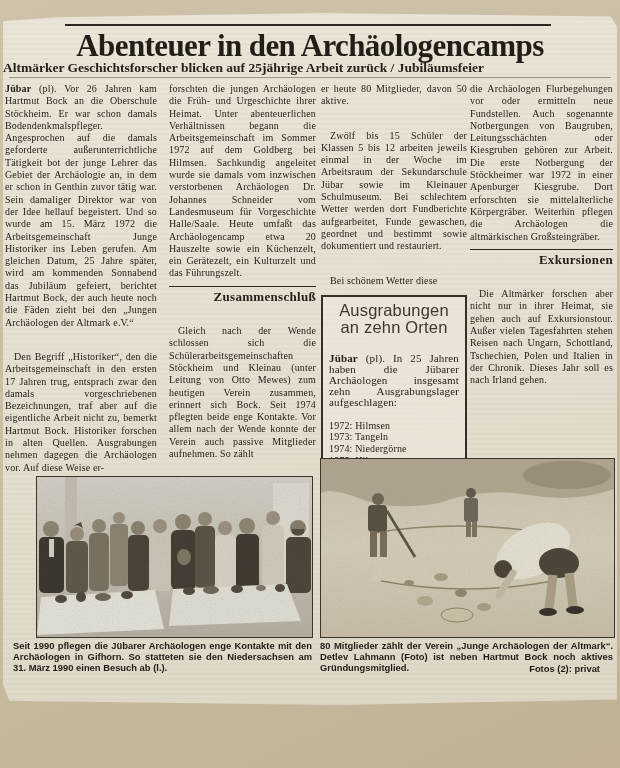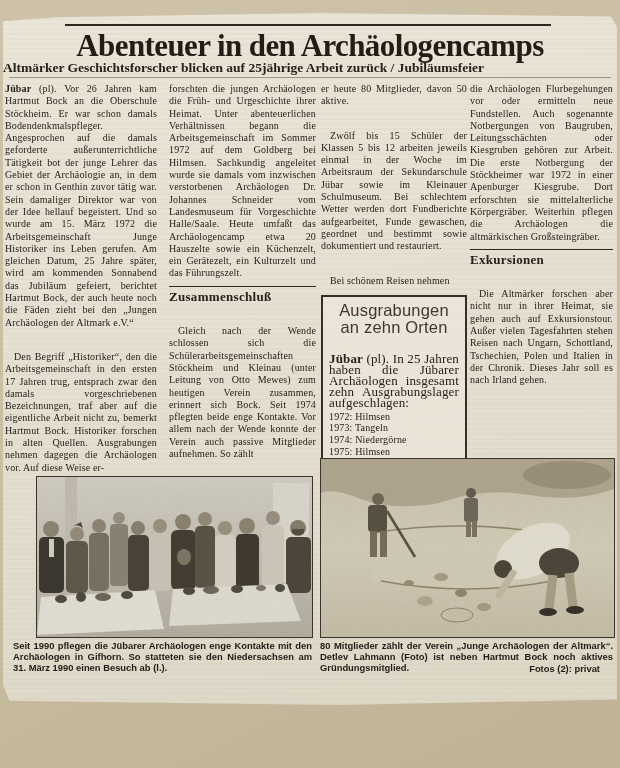--- a/index.html
+++ b/index.html
@@ -27,36 +27,36 @@
   .subtitle{
     position:absolute;left:0;top:47px;width:100%;text-align:left;
     font-size:13.5px;font-weight:bold;color:#26211a;
   }
   .deckrule{position:absolute;left:6px;top:64px;width:602px;height:1px;background:rgba(60,52,40,.45);}
   .col{position:absolute;top:70px;font-size:10px;line-height:12.3px;letter-spacing:.15px;text-align:justify;}
   .col p{margin:0 0 6px 0;}
   .col p.ind{text-indent:9px;margin-top:22px;}
   .col .lead{font-weight:bold;}
   .colrule{height:1px;background:#2c2820;margin:5px 0 4px;}
-  .xhead{text-align:left;font-weight:bold;font-size:13px;margin:2px 0 9px;letter-spacing:.3px;}
+  .xhead{text-align:right;font-weight:bold;font-size:13px;margin:2px 0 9px;letter-spacing:.3px;}
   #col1{left:2px;width:152px;}
   #col2{left:166px;width:147px;}
   #col3{left:318px;width:146px;}
   #col4{left:467px;width:143px;}
   
   .infobox{
     margin-top:8px;border:2px solid #353027;padding:5px 6px 6px;
     background:rgba(238,233,221,.6);
   }
   .infobox .btitle{
     font-family:"Liberation Sans", sans-serif;font-weight:normal;
     font-size:16.5px;line-height:17.5px;text-align:center;color:#3d3930;
     letter-spacing:.2px;margin-bottom:16px;
   }
-  .infobox .bintro{font-size:13px;line-height:11px;text-align:justify;margin:0 0 3px;}
+  .infobox .bintro{font-size:11px;line-height:11px;text-align:justify;margin:0 0 12px;}
   .infobox .entry{font-size:10px;line-height:11.6px;white-space:nowrap;}
   
   .photo{position:absolute;border:1px solid #3a352c;background:#cfc9bc;overflow:hidden;}
   #photoLeft{left:33px;top:463px;width:275px;height:160px;}
   #photoRight{left:317px;top:445px;width:293px;height:178px;}
   .photo svg{display:block;width:100%;height:100%;}
   
   .caption{
     position:absolute;font-family:"Liberation Sans", sans-serif;font-weight:bold;
     font-size:9.4px;line-height:10.8px;color:#1f1c16;text-align:justify;
@@ -84,21 +84,21 @@
     <div class="col" id="col2">
       <p>forschten die jungen Archäologen die Früh- und Urgeschichte ihrer Heimat. Unter abenteuerlichen Verhältnissen begann die Arbeitsgemeinschaft im Sommer 1972 auf dem Goldberg bei Hilmsen. Sachkundig angeleitet wurde sie damals vom inzwischen verstorbenen Archäologen Dr. Johannes Schneider vom Landesmuseum für Vorgeschichte Halle/Saale. Heute umfaßt das Archäologencamp etwa 20 Hauszelte sowie ein Küchenzelt, ein Gerätezelt, ein Kulturzelt und das Führungszelt.</p>
       <div class="colrule"></div>
       <div class="xhead">Zusammenschluß</div>
       <p class="ind">Gleich nach der Wende schlossen sich die Schülerarbeitsgemeinschaften Stöckheim und Kleinau (unter Leitung von Otto Mewes) zum heutigen Verein zusammen, erinnert sich Bock. Seit 1974 pflegten beide enge Kontakte. Vor allem nach der Wende konnte der Verein auch passive Mitglieder aufnehmen. So zählt</p>
     </div>
 
     <div class="col" id="col3">
       <p>er heute 80 Mitglieder, davon 50 aktive.</p>
       <p class="ind">Zwölf bis 15 Schüler der Klassen 5 bis 12 arbeiten jeweils einmal in der Woche im Arbeitsraum der Sekundarschule Jübar sowie im Kleinauer Schulmuseum. Bei schlechtem Wetter werden dort Fundberichte aufgearbeitet, Funde gewaschen, geordnet und bestimmt sowie dokumentiert und restauriert.</p>
-      <p class="ind">Bei schönem Reisen nehmen</p>
+      <p class="ind">Bei schönem Wetter diese</p>
 
       <div class="infobox">
         <div class="btitle">
           <div>Ausgrabungen</div>
           <div>an zehn Orten</div>
         </div>
         <p class="bintro"><span class="lead">Jübar</span><span> (pl). In 25 Jahren haben die Jübarer Archäologen insgesamt zehn Ausgrabungslager aufgeschlagen:</span></p>
         <div class="entry">1972: Hilmsen</div>
         <div class="entry">1973: Tangeln</div>
         <div class="entry">1974: Niedergörne</div>

